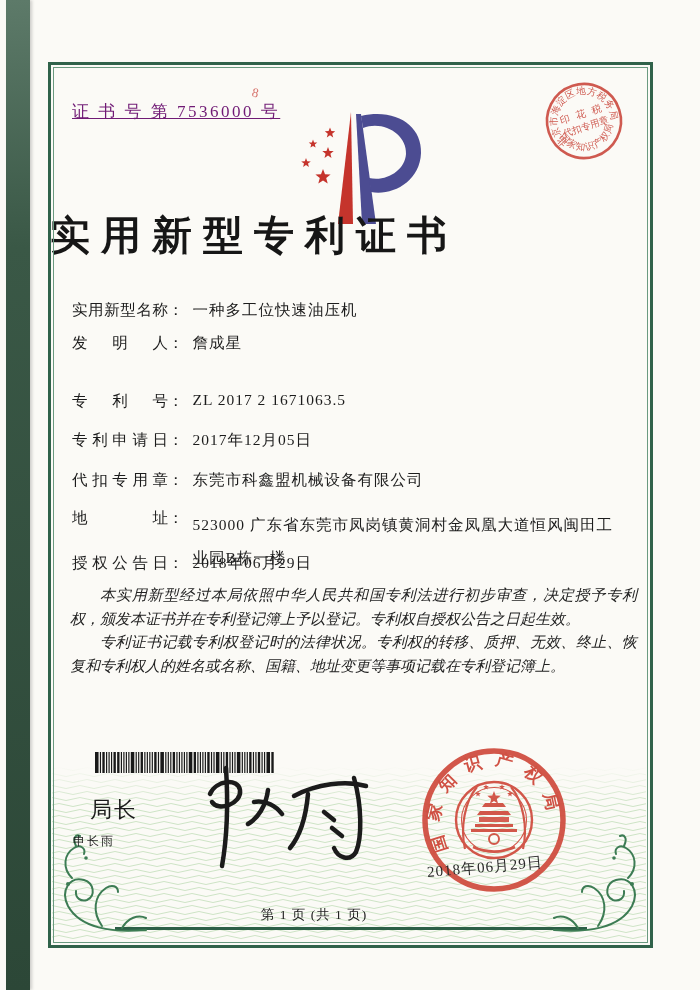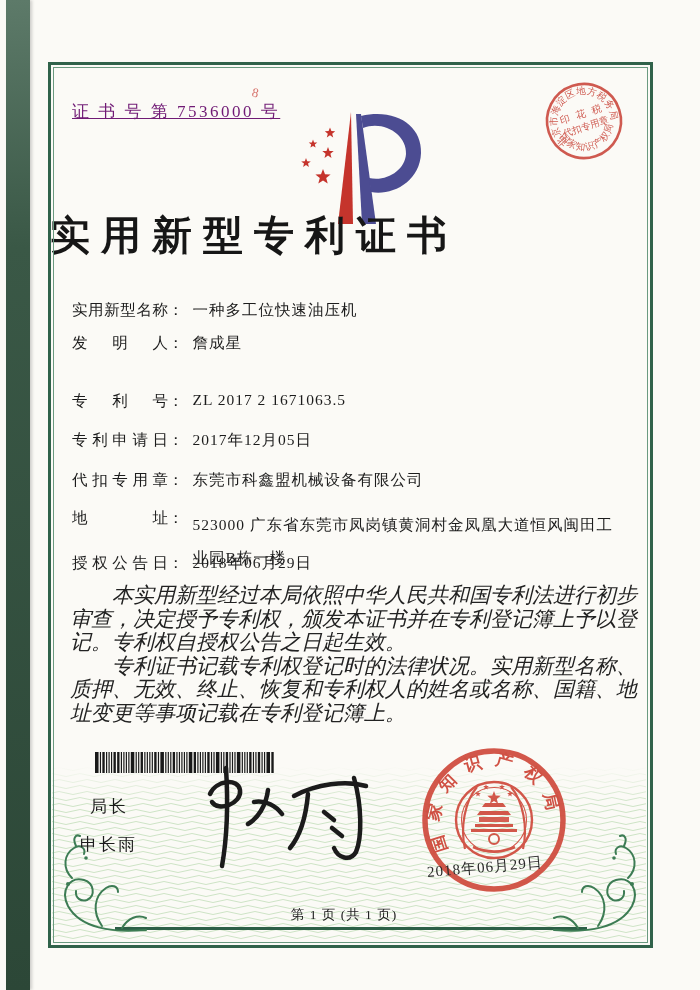--- a/index.html
+++ b/index.html
@@ -26,58 +26,58 @@
   .row{left:72px;width:565px;font-size:15.5px;color:#1c1c1c;white-space:nowrap;}
   .lab{display:inline-block;width:96px;text-align:justify;text-align-last:justify;vertical-align:top;}
   .colon{display:inline-block;vertical-align:top;}
   .val{display:inline-block;margin-left:9px;letter-spacing:1px;vertical-align:top;}
   .val-wrap{white-space:normal;width:432px;line-height:33px;}
   #row-grant{display:flex;align-items:flex-end;}
   #grant-no-group{position:absolute;left:311px;top:0;}
   #grant-no-group .lab2{letter-spacing:2px;}
 
   
-  #body-text{left:70px;top:584px;width:567px;font-size:21px;line-height:23.6px;color:#222;
+  #body-text{left:70px;top:584px;width:567px;font-size:15px;line-height:23.6px;color:#222;
     text-align:justify;font-style:italic;}
   #body-text p{margin:0;text-indent:2em;}
 
   
   #waves{left:52px;top:766px;z-index:1;}
   .wave{fill:none;stroke:#c5dfbd;stroke-width:1;opacity:.85;}
   #wave-fade{left:52px;top:766px;width:594px;height:38px;z-index:2;
     background:linear-gradient(180deg,#fbfaf6 0%,rgba(251,250,246,0) 100%);}
   .orn{z-index:3;}
   .orn path{fill:none;stroke:#3d7c54;stroke-width:2;stroke-linecap:round;}
   .orn circle{fill:#3d7c54;}
   #deco-line{left:115px;top:927px;width:472px;height:2.5px;background:#2d5f47;z-index:2;}
 
   
   #barcode{left:95px;top:752px;z-index:3;}
 
   
-  #director-title{left:90px;top:795px;font-size:17px;color:#1c1c1c;letter-spacing:2px;z-index:4;font-family:"Liberation Sans","DejaVu Sans",sans-serif;}
-  #director-name{left:80px;top:833px;font-size:17px;color:#1c1c1c;letter-spacing:2px;z-index:4;font-family:"Liberation Sans","DejaVu Sans",sans-serif;}
+  #director-title{left:90px;top:795px;font-size:22px;color:#1c1c1c;letter-spacing:2px;z-index:4;font-family:"Liberation Sans","DejaVu Sans",sans-serif;}
+  #director-name{left:73px;top:833px;font-size:12px;color:#1c1c1c;letter-spacing:2px;z-index:4;font-family:"Liberation Sans","DejaVu Sans",sans-serif;}
   #signature{left:182px;top:758px;z-index:5;}
   #signature path{fill:none;stroke:#1b1b1b;stroke-width:4.5;stroke-linecap:round;stroke-linejoin:round;}
 
   
   #seal{left:409px;top:735px;z-index:4;opacity:.92;}
   .seal-red{stroke:#cf4a3c;fill:none;}
   #seal text{fill:#cd4335;font-weight:bold;}
   #seal-date{left:401px;top:858px;width:168px;text-align:center;font-size:15px;color:#2a2a2a;
     letter-spacing:1px;transform:rotate(-5deg);z-index:5;}
 
   
   #tax-stamp{left:529px;top:66px;z-index:3;opacity:.88;}
   #tax-stamp text{fill:#c9453a;}
   .tax-ring{stroke:#c9453a;fill:none;stroke-width:2.6;}
 
   
   #footer{left:0;top:906px;width:628px;text-align:center;font-size:13.5px;letter-spacing:1px;
-    color:#222;z-index:3;padding-left:30px;}
+    color:#222;z-index:3;}
 </style>
 </head>
 <body>
 
 <div id="page">
 
   <div id="spine" class="abs"></div>
 
   <svg id="waves" class="abs" width="594" height="174" viewBox="0 0 594 174">
       <path d="M0,3 q7,-3 14,0 t14,0 t14,0 t14,0 t14,0 t14,0 t14,0 t14,0 t14,0 t14,0 t14,0 t14,0 t14,0 t14,0 t14,0 t14,0 t14,0 t14,0 t14,0 t14,0 t14,0 t14,0 t14,0 t14,0 t14,0 t14,0 t14,0 t14,0 t14,0 t14,0 t14,0 t14,0 t14,0 t14,0 t14,0 t14,0 t14,0 t14,0 t14,0 t14,0 t14,0 t14,0 t14,0" class="wave" transform="translate(0,0)"></path>
@@ -173,21 +173,21 @@
     <span class="lab">地址</span><span class="colon">：</span><span class="val val-wrap">523000 广东省东莞市凤岗镇黄洞村金凤凰大道恒风闽田工业园B栋一楼</span>
   </div>
   <div class="row abs" id="row-grant" style="top:553px;">
     <span>
       <span class="lab">授权公告日</span><span class="colon">：</span><span class="val">2018年06月29日</span>
     </span>
   </div>
 
   <div id="body-text" class="abs">
     <p>本实用新型经过本局依照中华人民共和国专利法进行初步审查，决定授予专利权，颁发本证书并在专利登记簿上予以登记。专利权自授权公告之日起生效。</p>
-    <p>专利证书记载专利权登记时的法律状况。实用新型名称、质押、无效、终止、恢复和专利权人的姓名或名称、国籍、地址变更等事项记载在专利登记簿上。</p>
+    <p>专利证书记载专利权登记时的法律状况。专利权的转移、质押、无效、终止、恢复和专利权人的姓名或名称、国籍、地址变更等事项记载在专利登记簿上。</p>
   </div>
 
   <svg id="barcode" class="abs" width="180" height="21" preserveAspectRatio="none" viewBox="0 0 151.99999999999983 21">
       <rect x="0" y="0" width="3" height="21" fill="#191919"></rect>
       <rect x="4.1" y="0" width="1" height="21" fill="#191919"></rect>
       <rect x="6.199999999999999" y="0" width="2" height="21" fill="#191919"></rect>
       <rect x="9.299999999999999" y="0" width="1" height="21" fill="#191919"></rect>
       <rect x="11.399999999999999" y="0" width="1" height="21" fill="#191919"></rect>
       <rect x="13.499999999999998" y="0" width="1" height="21" fill="#191919"></rect>
       <rect x="15.599999999999998" y="0" width="2" height="21" fill="#191919"></rect>

